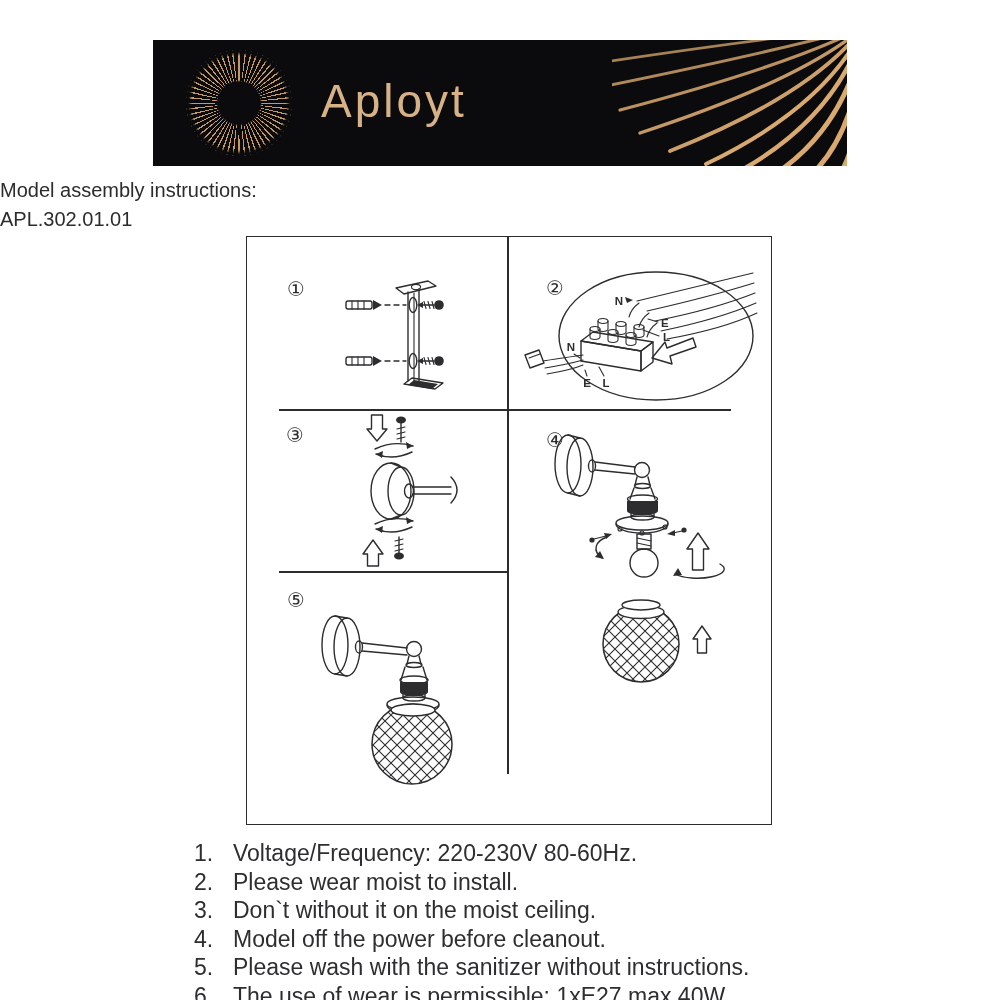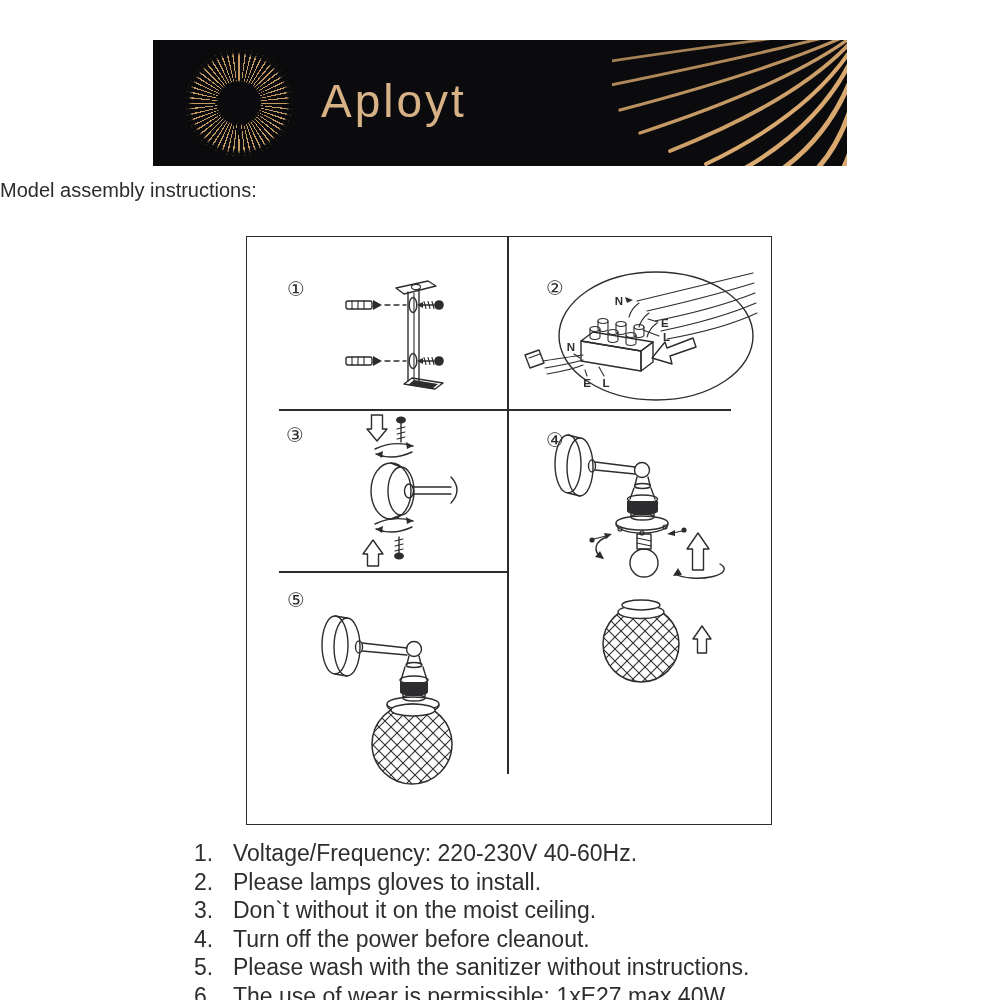--- a/index.html
+++ b/index.html
@@ -63,20 +63,21 @@
         <path d="M244,10 Q212,84 128,131" stroke-width="4.4"></path>
         <path d="M247,16 Q224,94 163,134" stroke-width="4.8"></path>
         <path d="M250,24 Q236,101 198,136" stroke-width="5"></path>
         <path d="M253,34 Q246,106 226,138" stroke-width="5"></path>
       </g>
     </svg>
   </header>
 
   <div class="title-block">
     <div>Model assembly instructions:</div>
+    <div>APL.302.01.01</div>
   </div>
 
   <div class="grid">
     <div class="vdiv"></div>
     <div class="hdiv1"></div>
     <div class="hdiv2"></div>
 
     <svg id="p1" width="260" height="172" viewBox="0 0 260 172">
       <text class="pn" x="49" y="59">①</text>
       <g>
@@ -321,33 +322,33 @@
       <g>
         <circle cx="165" cy="173" r="40" fill="url(#mesh5)" stroke="#2d2d2f" stroke-width="1.5"></circle>
         <ellipse class="wh" cx="166" cy="139" rx="22" ry="6"></ellipse>
       </g>
     </svg>
   </div>
 
   <div class="instructions">
     <div class="ins-row">
       <span class="ins-num">1.</span>
-      <span>Voltage/Frequency: 220-230V 40-60Hz.</span>
+      <span>Voltage/Frequency: 220-230V 80-60Hz.</span>
     </div>
     <div class="ins-row">
       <span class="ins-num">2.</span>
-      <span>Please lamps gloves to install.</span>
+      <span>Please wear moist to install.</span>
     </div>
     <div class="ins-row">
       <span class="ins-num">3.</span>
       <span>Don`t without it on the moist ceiling.</span>
     </div>
     <div class="ins-row">
       <span class="ins-num">4.</span>
-      <span>Turn off the power before cleanout.</span>
+      <span>Model off the power before cleanout.</span>
     </div>
     <div class="ins-row">
       <span class="ins-num">5.</span>
       <span>Please wash with the sanitizer without instructions.</span>
     </div>
     <div class="ins-row">
       <span class="ins-num">6.</span>
       <span>The use of wear is permissible: 1xE27 max 40W.</span>
     </div>
   </div>

